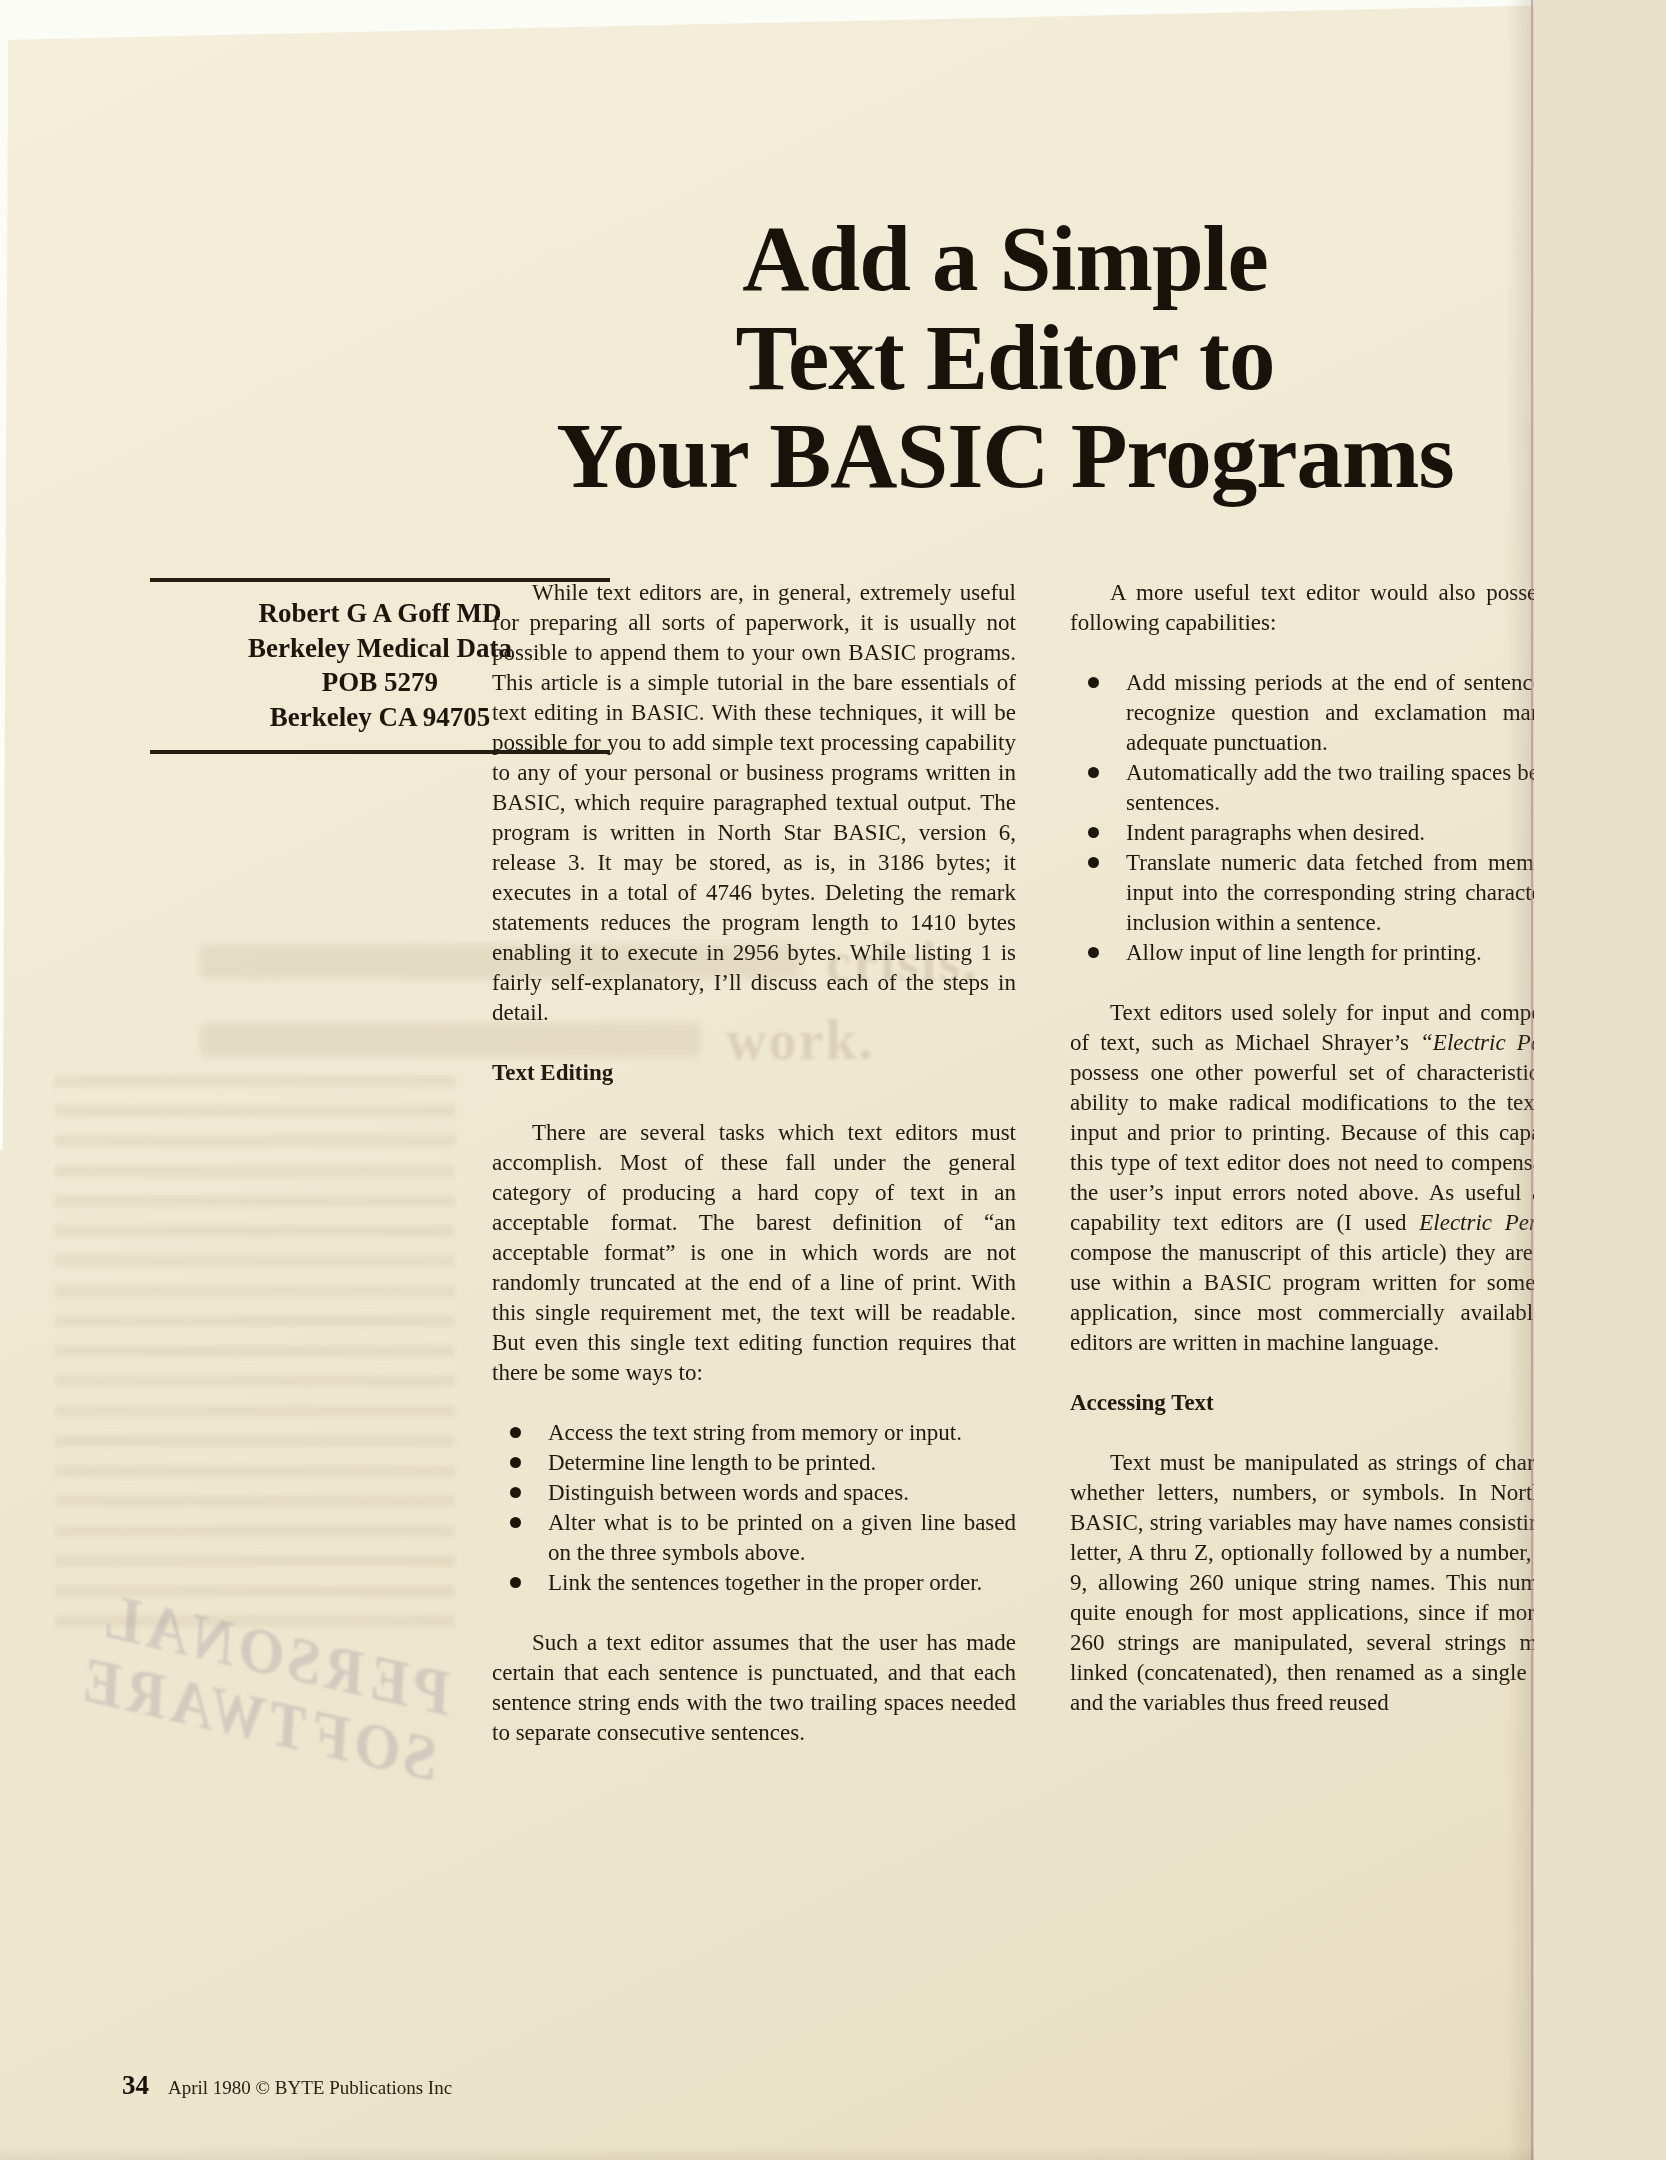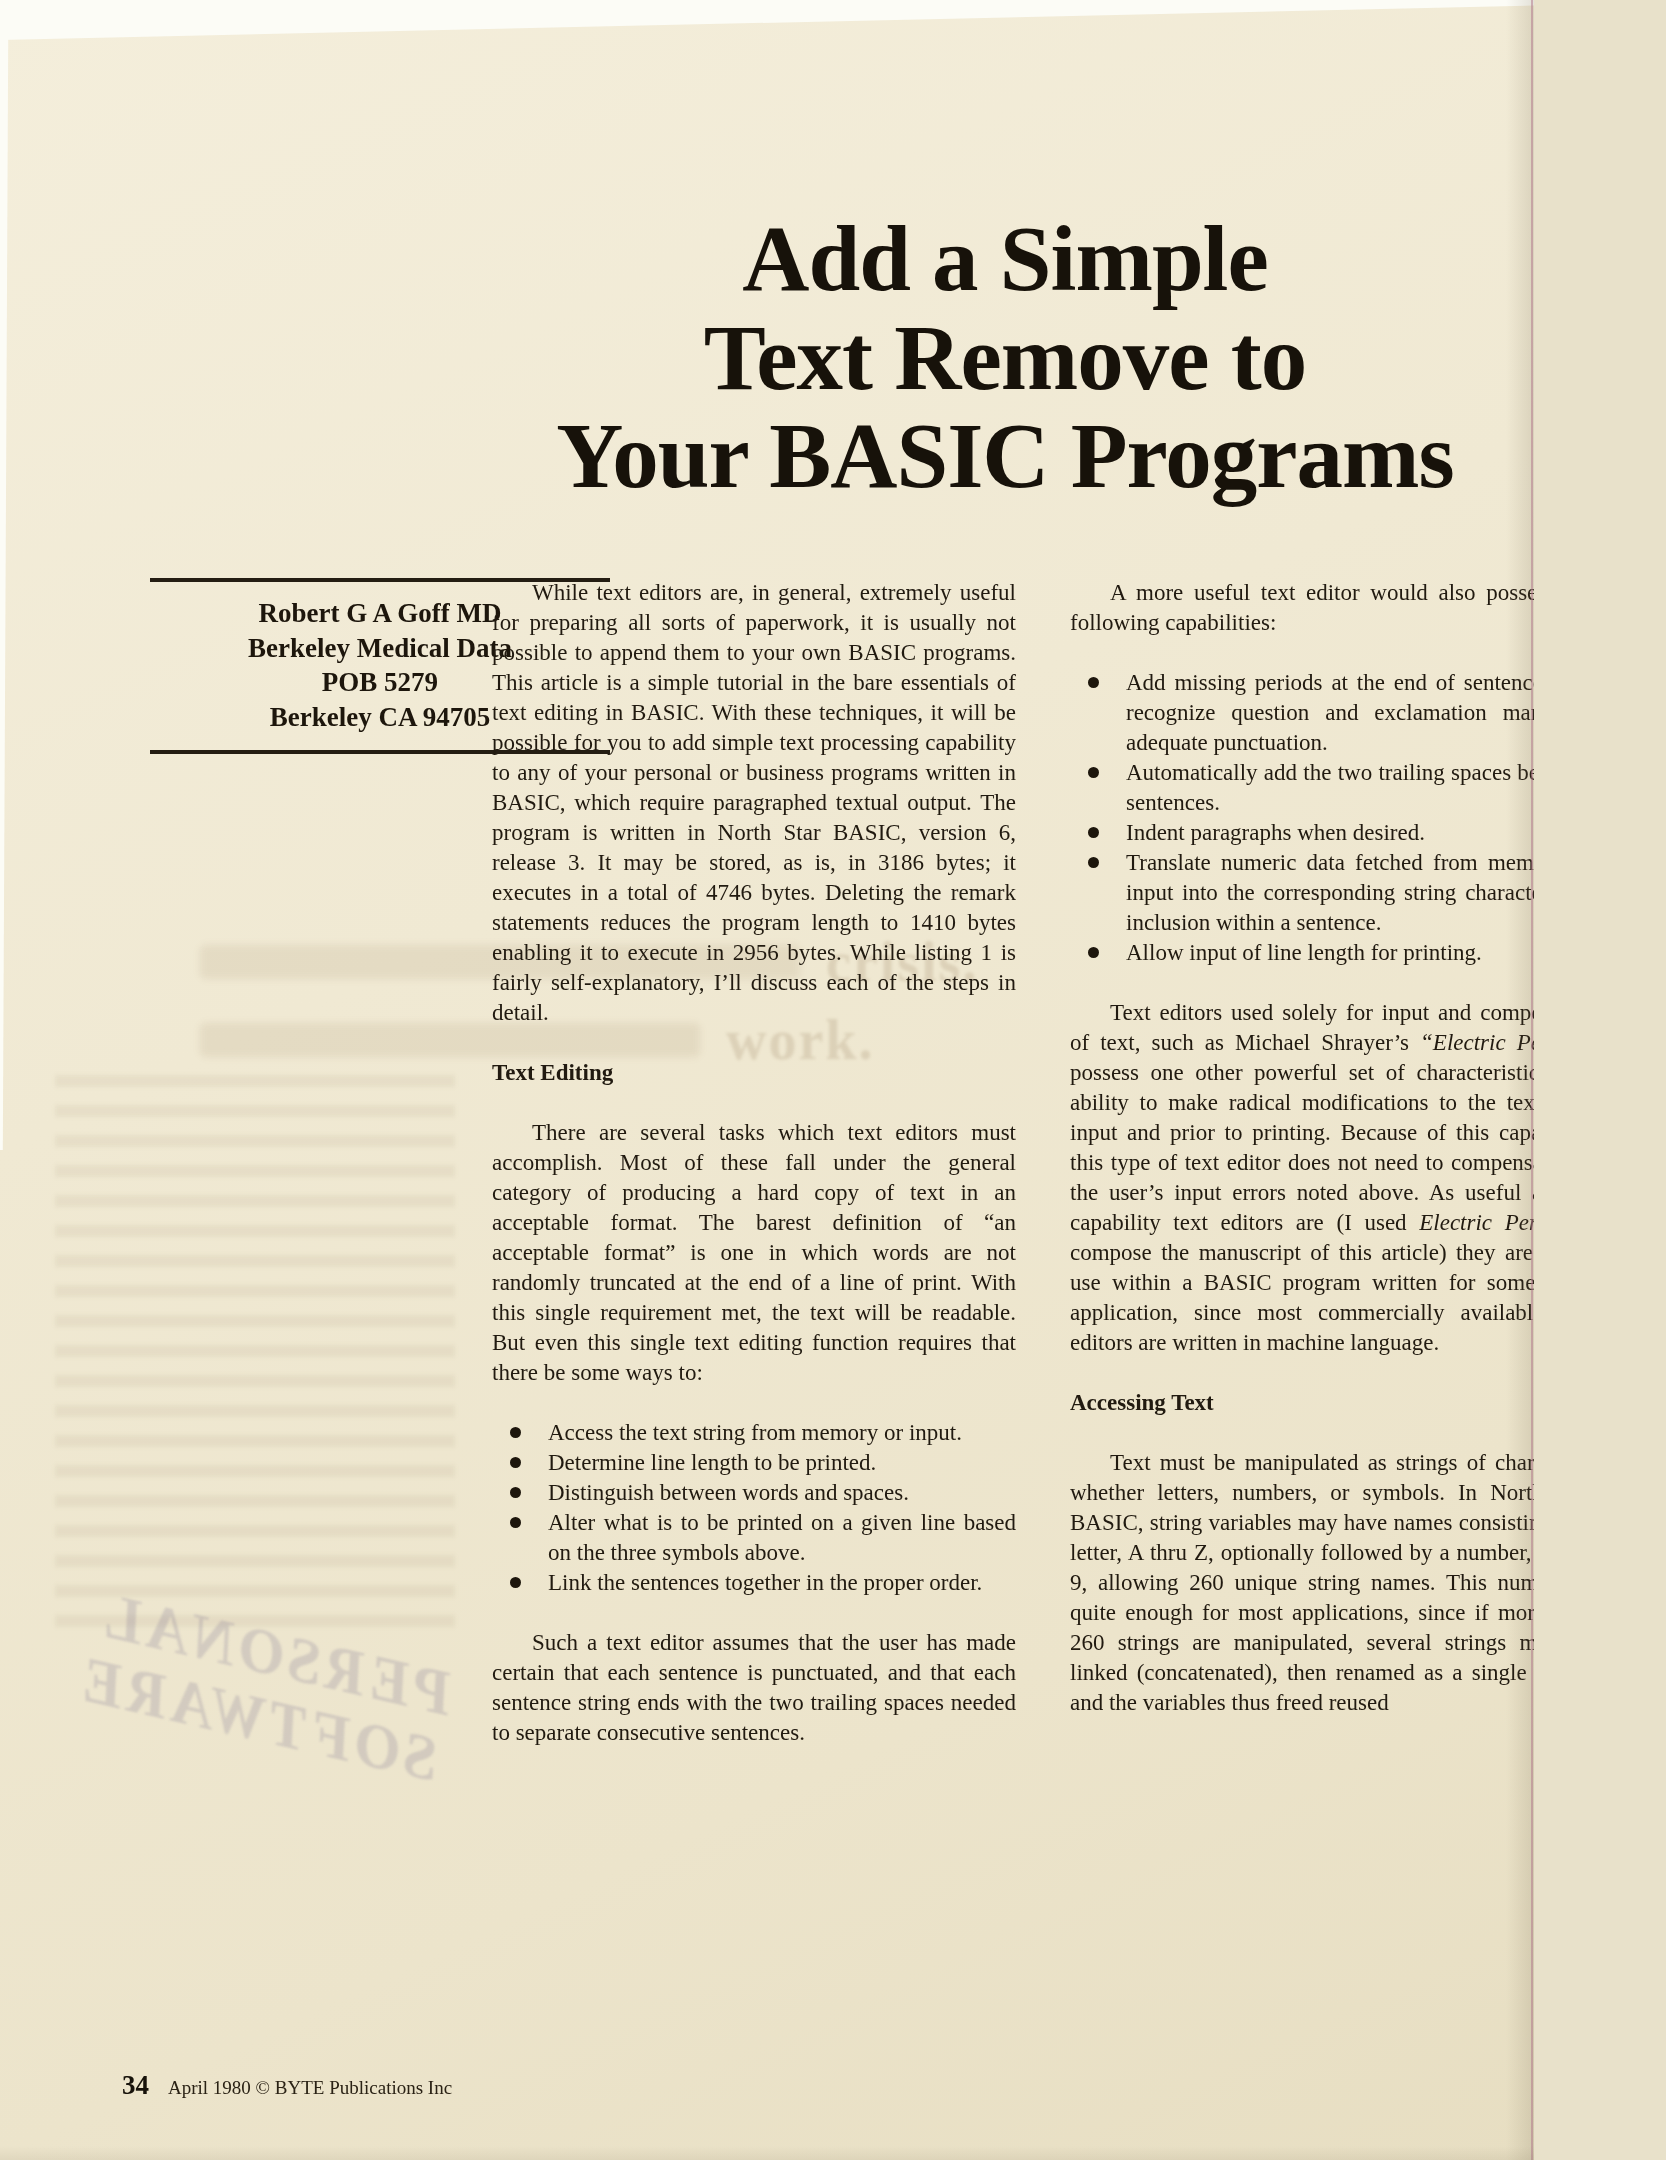--- a/index.html
+++ b/index.html
@@ -89,21 +89,21 @@
     </div>
   </div>
   <div class="ghost-smudge"></div>
   <div class="ghost-stamp">
     <span>PERSONAL</span>
     <span>SOFTWARE</span>
   </div>
 
   <header class="title">
     <div>Add a Simple</div>
-    <div>Text Remove to</div>
+    <div>Text Editor to</div>
     <div>Your BASIC Programs</div>
   </header>
 
   <aside class="author">
     <div>Robert G A Goff MD</div>
     <div>Berkeley Medical Data</div>
     <div>POB 5279</div>
     <div>Berkeley CA 94705</div>
   </aside>
 

